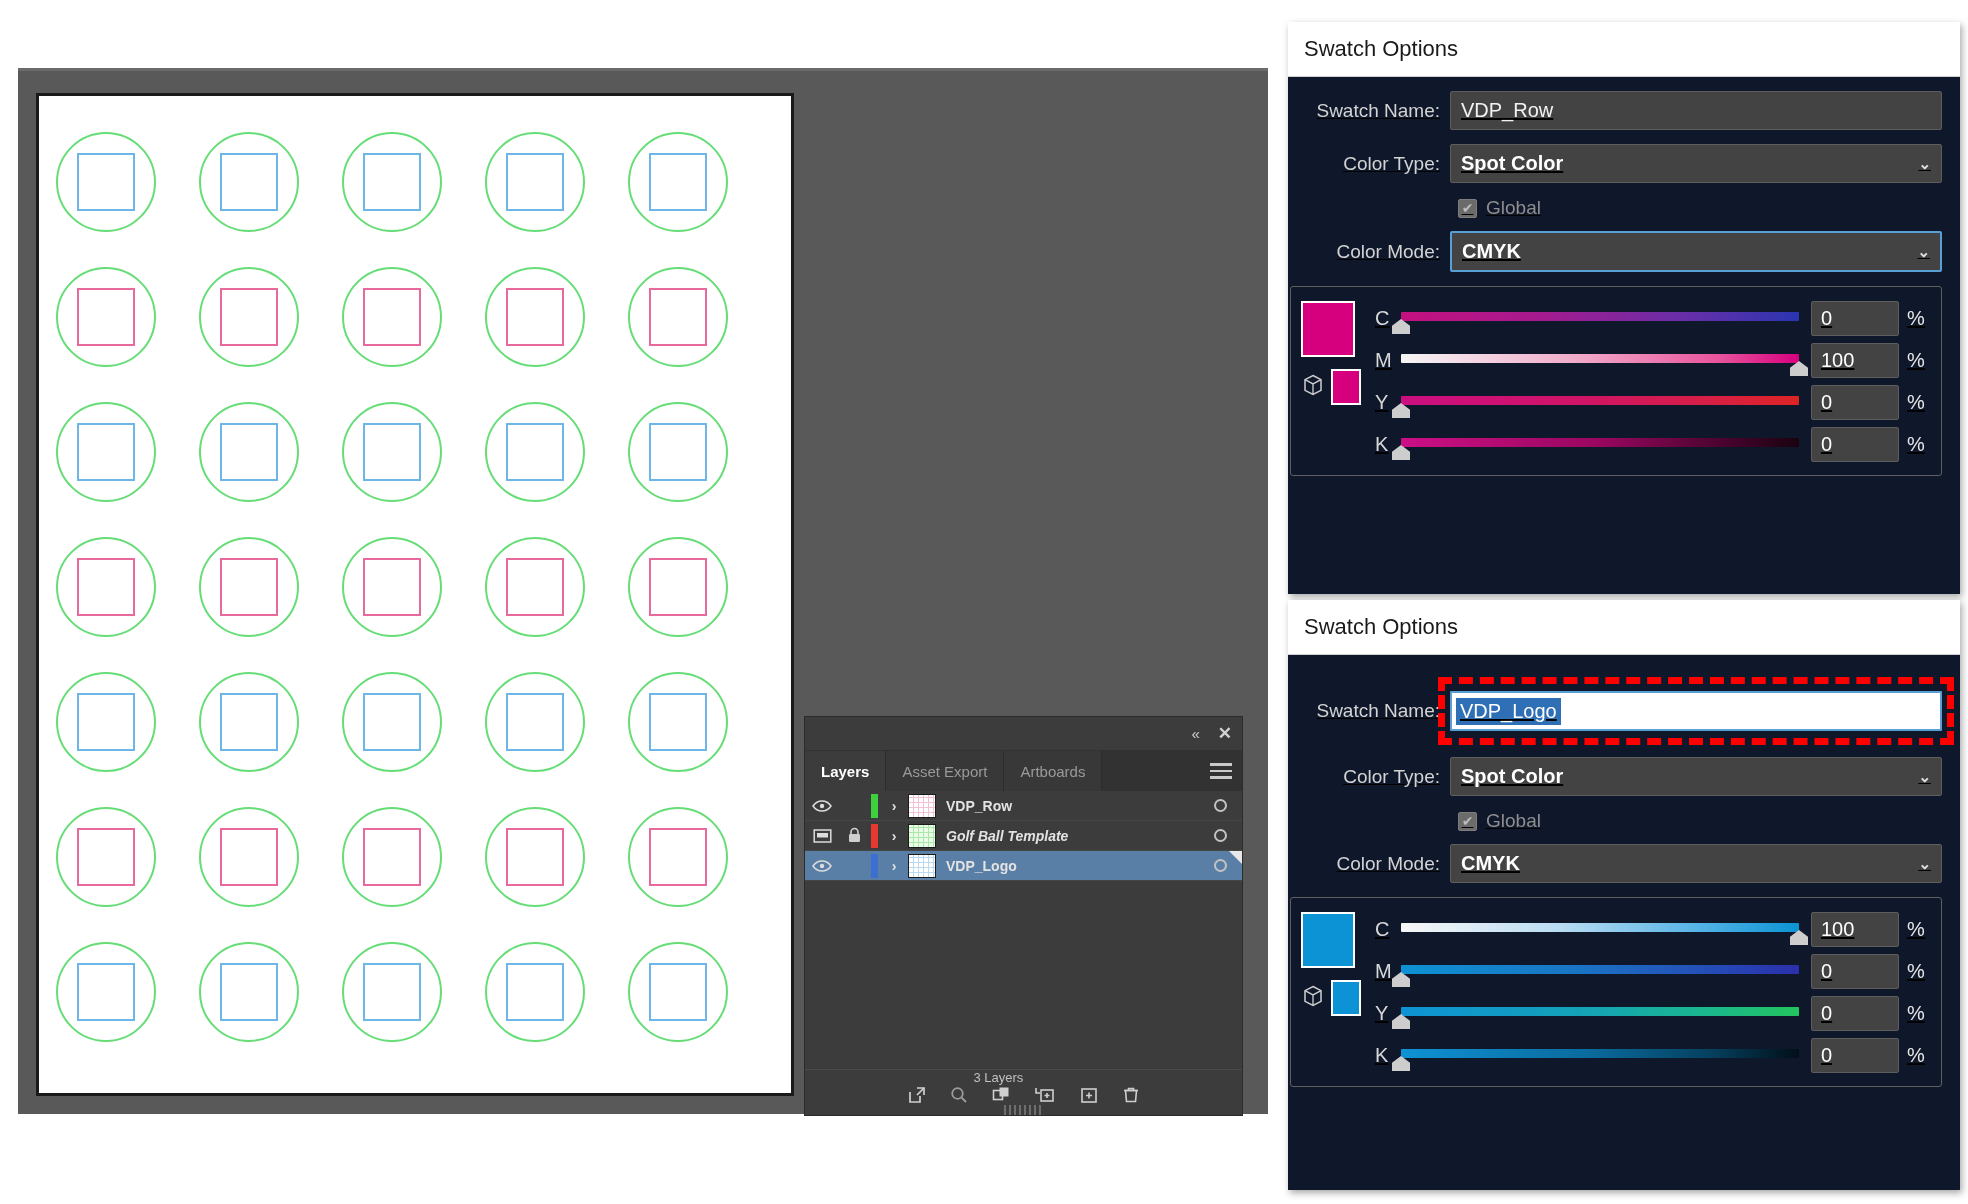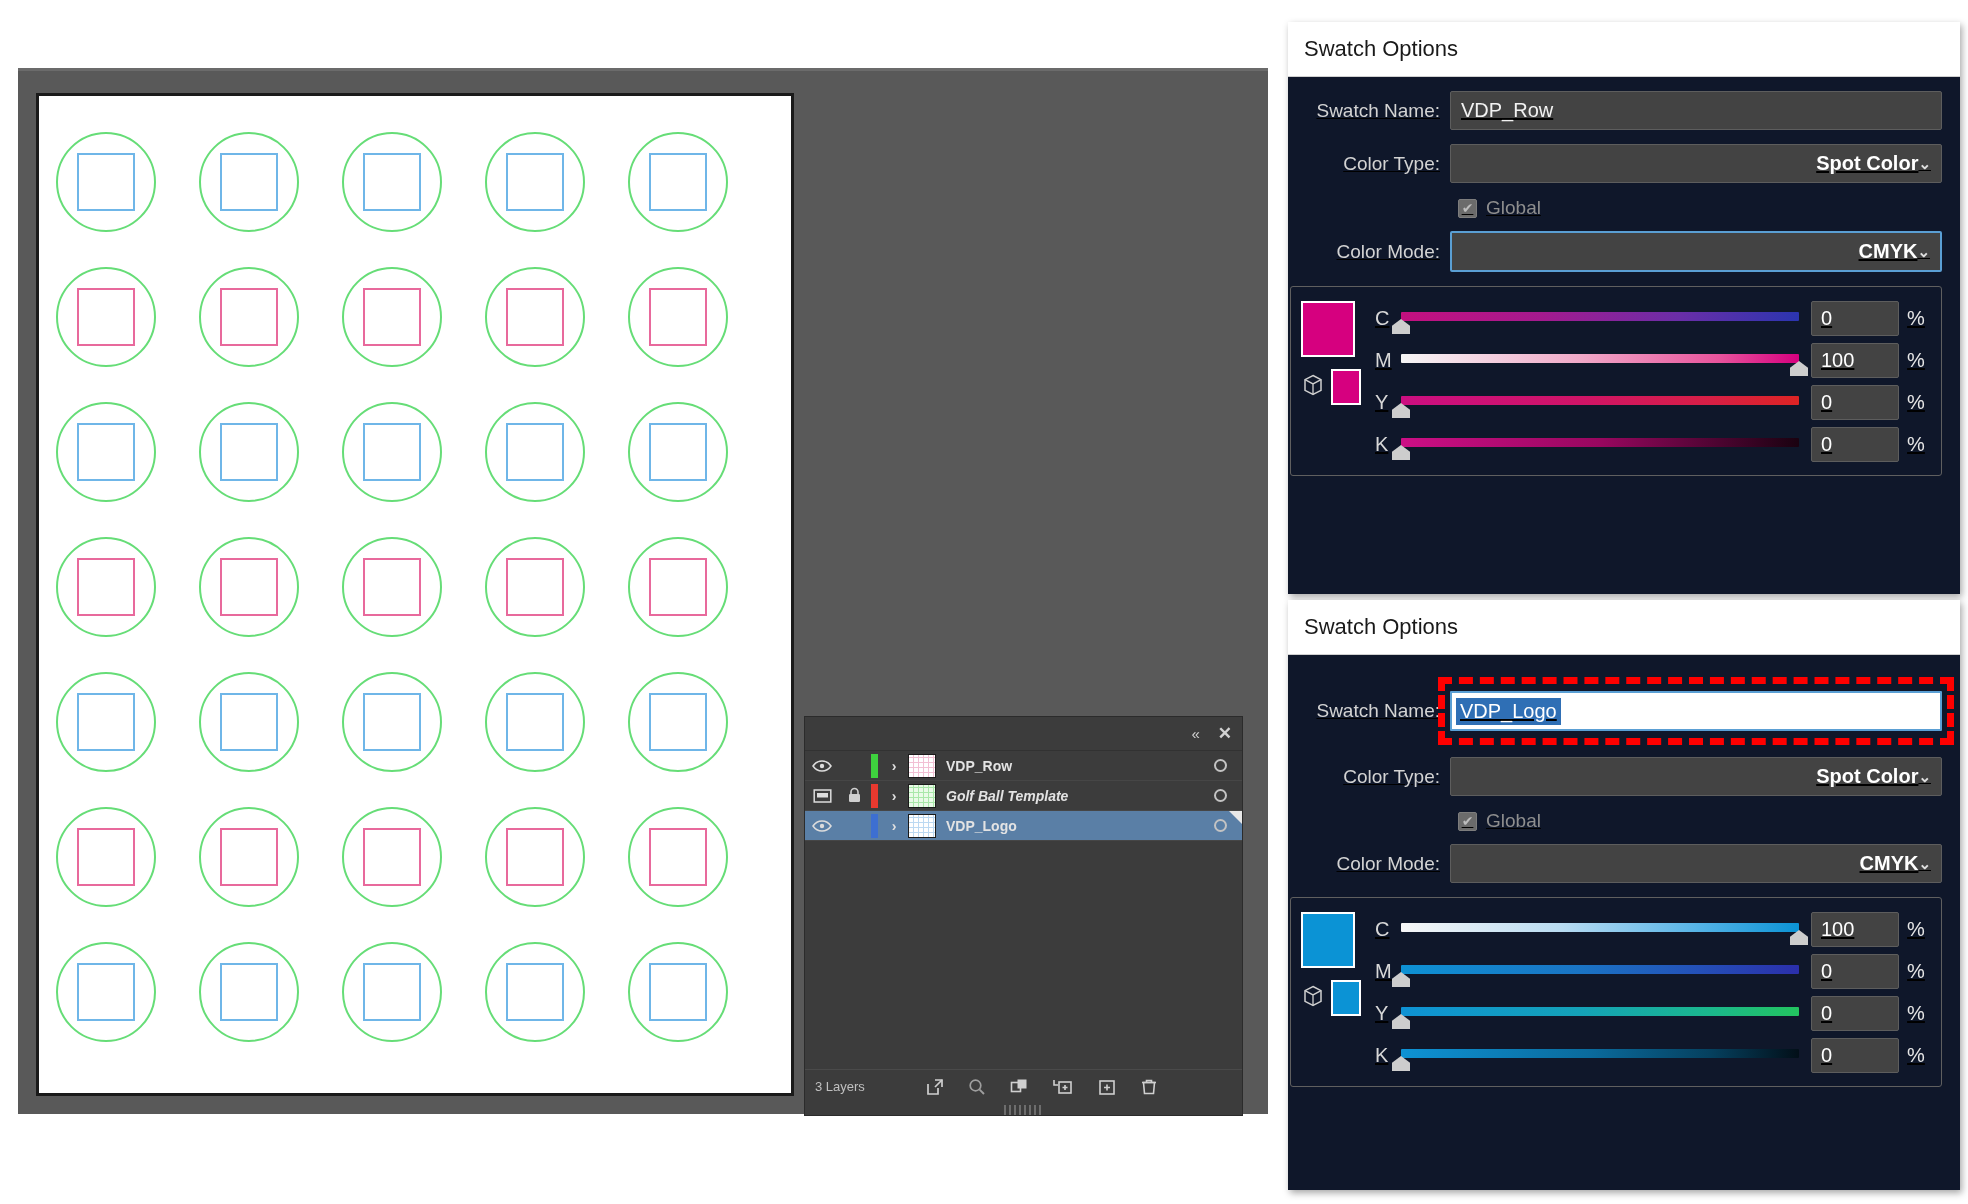--- a/index.html
+++ b/index.html
@@ -145,20 +145,21 @@
     width: 0; height: 0;
     border-left: 13px solid transparent;
     border-top: 13px solid #e8e8e8;
   }
   .lp-footer {
     position: absolute; left: 0; right: 0; bottom: 12px;
     height: 34px;
     display: flex; align-items: center;
     border-top: 1px solid #4a4a4a;
     background: #3c3c3c;
+    flex-direction: column;
   }
   .lp-count {
     font-size: 13px; color: #c0c0c0;
     padding-left: 10px; width: 120px;
   }
   .lp-ficons { display: flex; align-items: center; gap: 22px; }
   .lp-ficon { color: #cfcfcf; cursor: pointer; display: flex; }
   .lp-grip {
     position: absolute; bottom: 0; left: 50%;
     transform: translateX(-50%);
@@ -202,21 +203,21 @@
   }
   .field-select {
     flex: 1;
     background: #434343;
     border: 1px solid #5d5d5d;
     border-radius: 2px;
     color: #ffffff;
     font-size: 20px; font-weight: bold;
     padding: 7px 10px;
     min-height: 38px;
-    display: flex; align-items: center; justify-content: flex-end;
+    display: flex; align-items: center; justify-content: space-between;
   }
   .field-select.focused {
     border: 2px solid #5a9fd4;
   }
   .chev { color: #e0e0e0; font-size: 15px; }
 
   .global-row {
     display: flex; align-items: center;
     margin-bottom: 12px;
     padding-left: 168px;
@@ -461,20 +462,30 @@
     </div>
   </div>
 
   <div class="layers-panel">
 
     <div class="lp-titlebar">
       <span class="lp-collapse">«</span>
       <span class="lp-close">✕</span>
     </div>
 
+    <div class="lp-tabs">
+      <div class="lp-tab active">Layers</div>
+      <div class="lp-tab">Asset Export</div>
+      <div class="lp-tab">Artboards</div>
+      <div class="lp-menu-btn">
+        <i></i>
+          <i></i>
+          <i></i>
+      </div>
+    </div>
 
     <div class="lp-rows" id="lp-rows">
         <div class="lp-row">
           <div class="lp-eye">
             <svg width="20" height="14" viewBox="0 0 20 14">
               <path d="M1 7s3.4-5 9-5 9 5 9 5-3.4 5-9 5-9-5-9-5z" fill="none" stroke="#dcdcdc" stroke-width="1.5"></path>
               <circle cx="10" cy="7" r="2.2" fill="#dcdcdc"></circle>
             </svg>
           </div>
           <div class="lp-lockcol"></div>

